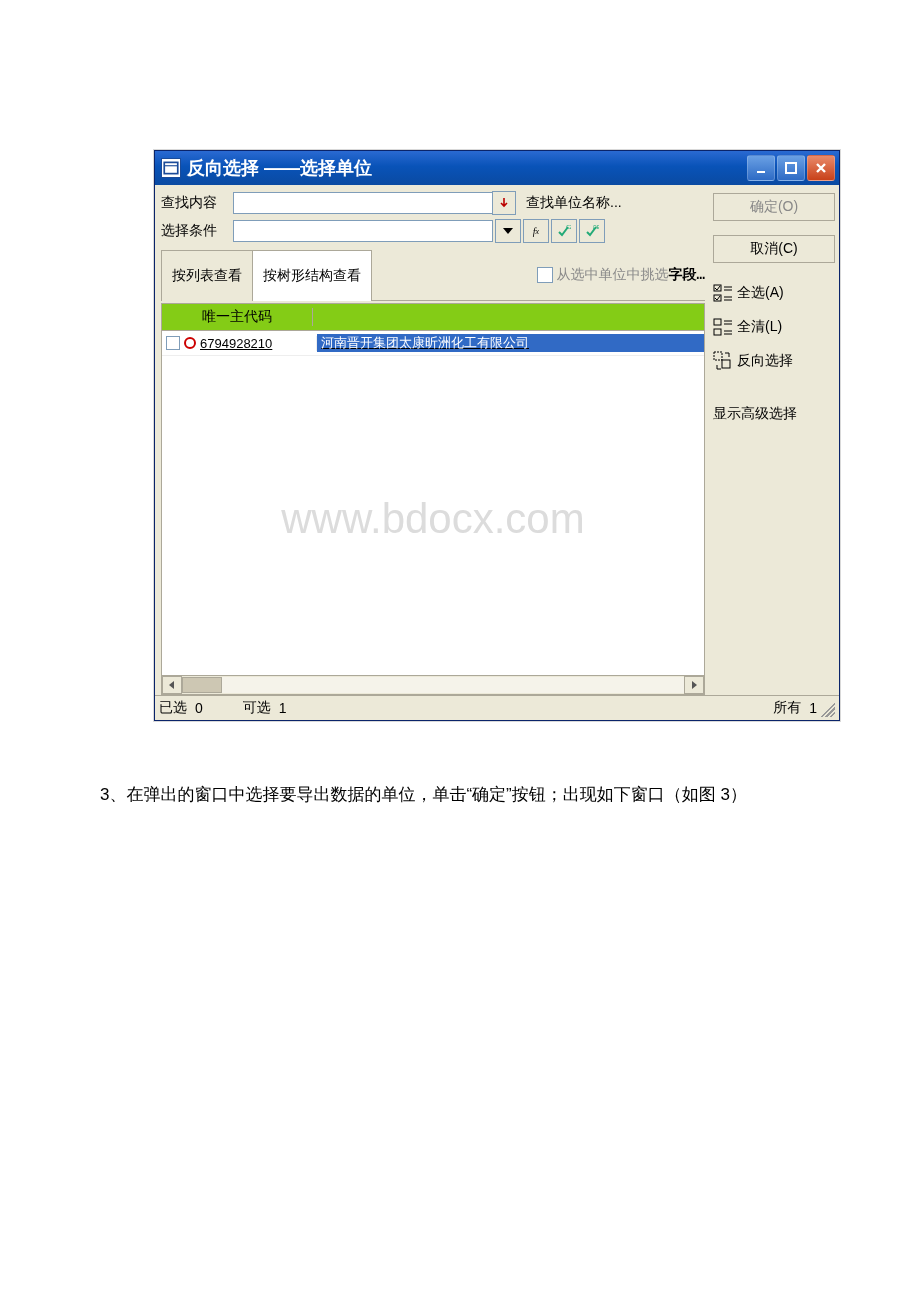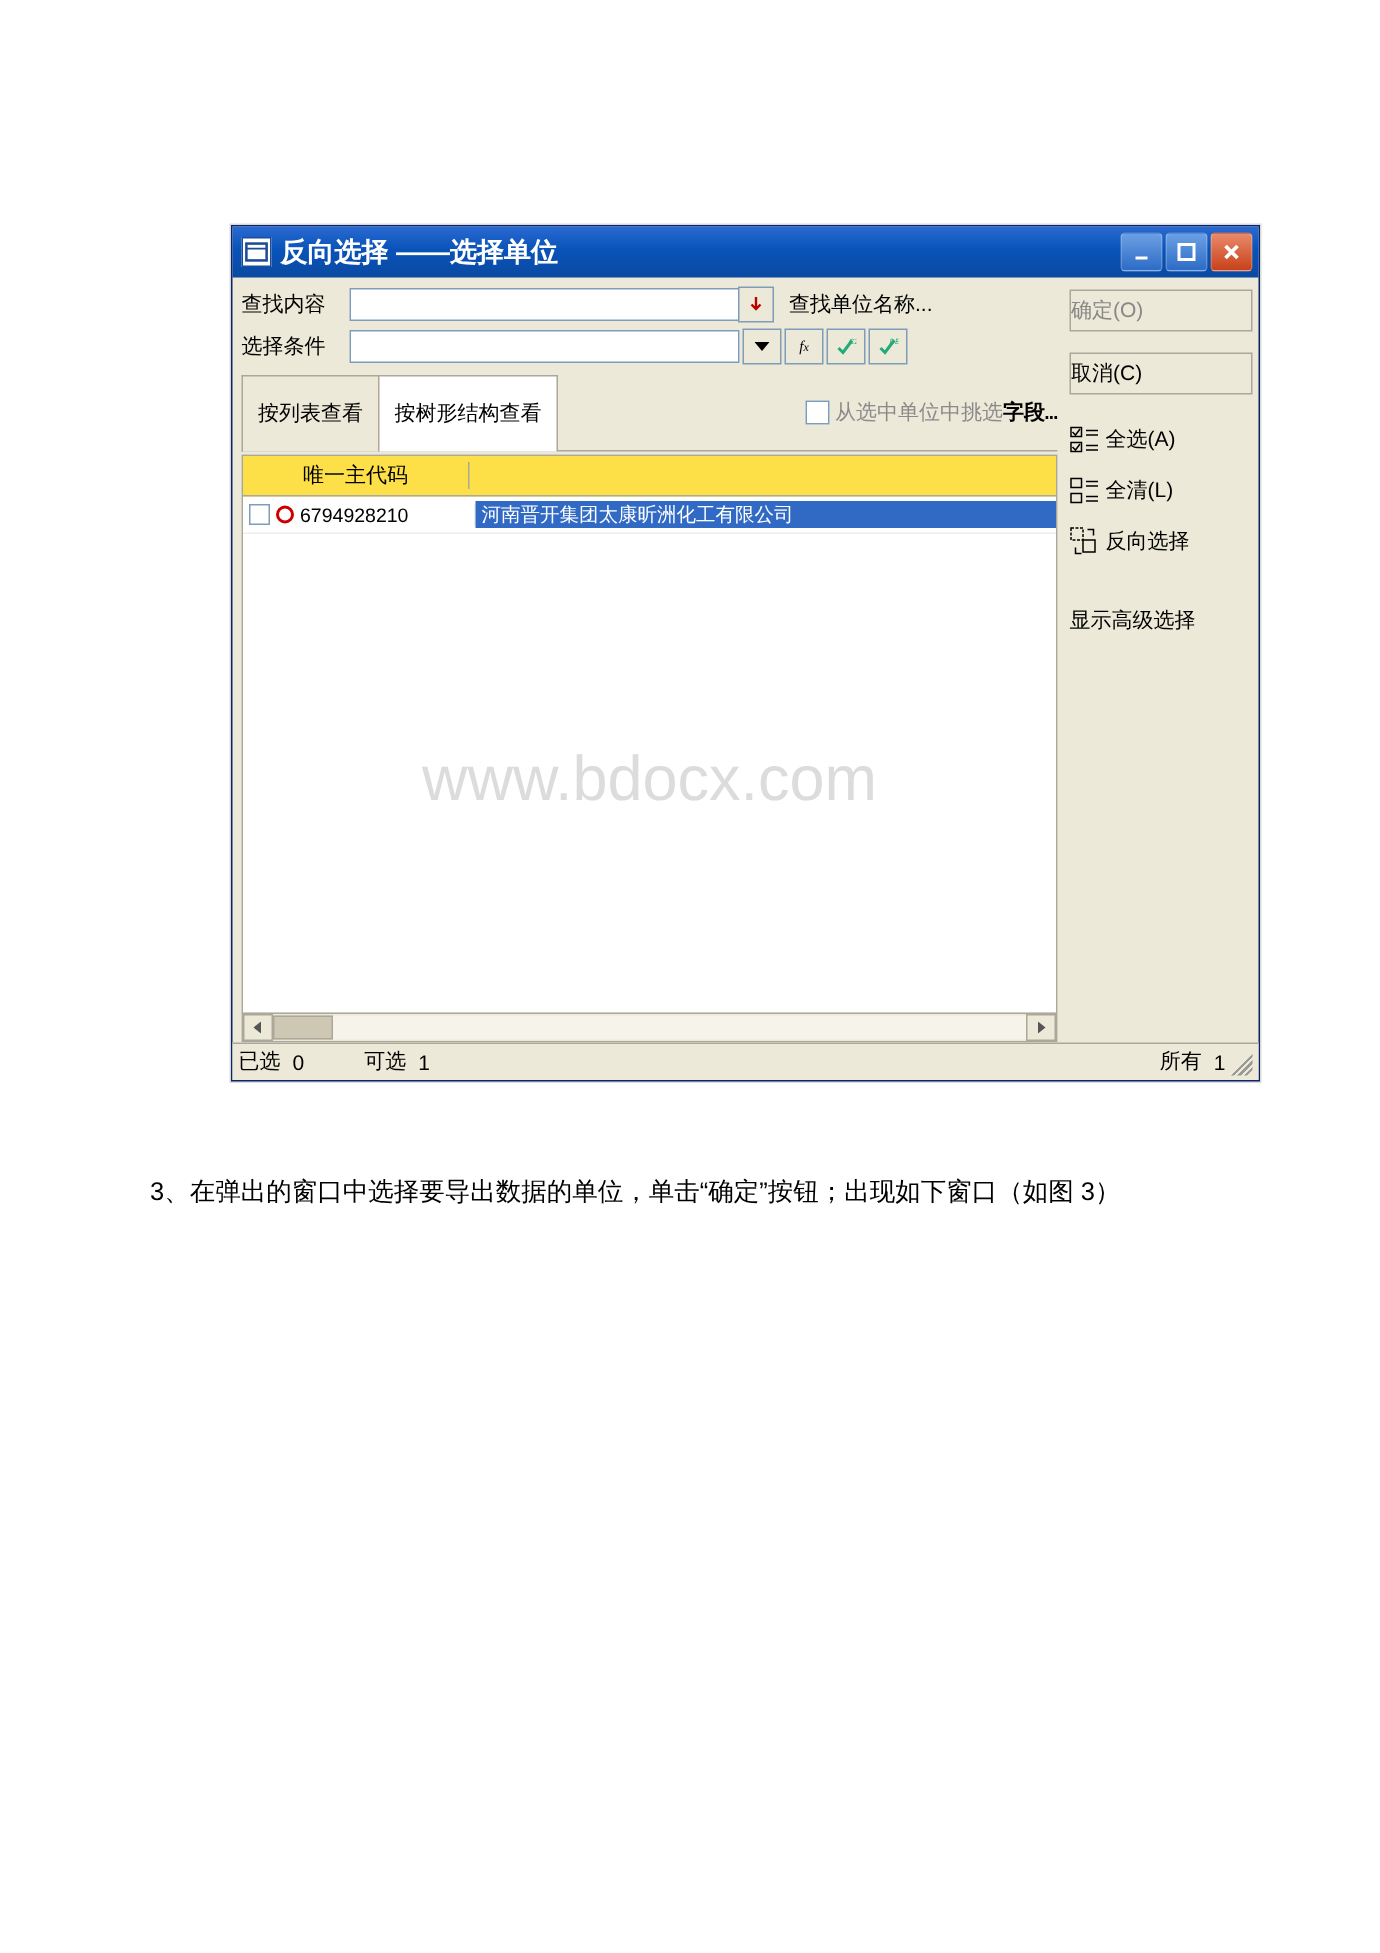--- a/index.html
+++ b/index.html
@@ -76,43 +76,43 @@
   .tab{
     padding:16px 10px; font-size:14px; border:1px solid #aca899; border-bottom:none; background:#ece9d8;
     margin-right:-1px; position:relative; top:1px;
   }
   .tab.active{ background:#fff; font-weight:normal; z-index:2; }
   .tabs-right{ margin-left:auto; display:flex; align-items:center; font-size:14px; }
   .chk{ width:14px; height:14px; border:1px solid #7f9db9; background:#fff; margin-right:4px; display:inline-block; vertical-align:middle; }
   .fieldbtn{ margin-left:0; font-weight:bold;font-family:Liberation Mono, monospace; }
   
   .grid-wrap{ border:1px solid #aca899; background:#fff; margin-top:2px; height:390px; position:relative; overflow:hidden; }
-  .ghead{ display:flex; background:#fde047; border-bottom:1px solid #aca899; height:26px; align-items:center; font-size:14px; }
+  .ghead{ display:flex; background:#84cc16; border-bottom:1px solid #aca899; height:26px; align-items:center; font-size:14px; }
   .ghead .c1{ width:150px; border-right:1px solid #aca899; text-align:center; }
   .ghead .c2{ flex:1; padding-left:4px; }
-  .grow{ display:flex; height:24px; align-items:center; border-bottom:1px solid #eee; font-size:13px; }
+  .grow{ display:flex; height:24px; align-items:center; border-bottom:1px solid #eee; font-size:13px;text-decoration:underline; }
   .grow .rc1{ width:150px; display:flex; align-items:center; border-right:1px solid #eee; padding-left:4px;}
   .grow .rc2{ flex:1; padding-left:4px; background:#316ac5; color:#fff; }
   .rowchk{ width:12px; height:12px; border:1px solid #7f9db9; margin-right:4px; }
   .dot-red{ width:12px; height:12px; border-radius:50%; border:2px solid #c00; margin-right:4px; box-sizing:border-box; }
   .watermark{
     position:absolute; left:50%; top:55%; transform:translate(-50%,-50%);
     font-size:42px; color:#dcdcdc; font-family:Arial,sans-serif; pointer-events:none; white-space:nowrap;
   }
   .hscroll{
     position:absolute; left:0; right:0; bottom:0; height:18px; background:#ece9d8; border-top:1px solid #aca899;
     display:flex; align-items:center;
   }
   .sbtn{ width:18px; height:16px; border:1px solid #aca899; background:#ece9d8; display:flex; align-items:center; justify-content:center; }
   .strack{ flex:1; height:16px; background:#f5f3ea; position:relative; }
   .sthumb{ position:absolute; left:0; top:0; height:16px; width:40px; background:#cdc7b3; border:1px solid #aca899; box-sizing:border-box; }
   
   .sbutton{
     border:1px solid #aca899; background:#ece9d8; width:100%; height:26px; margin-bottom:14px;
-    display:flex; align-items:center; justify-content:flex-start; font-size:14px; color:#888;
+    display:flex; align-items:center; justify-content:center; font-size:14px; color:#888;
   }
   .sbutton.enabled{ color:#000; }
   .sideaction{ display:flex; align-items:center; font-size:14px; margin-bottom:14px; }
   .sideaction svg{ width:20px; height:20px; margin-right:4px; flex-shrink:0; }
   .sidelink{ font-size:14px; }
   
   .status{
     height:24px; border-top:1px solid #aca899; background:#ece9d8; display:flex; align-items:center;
     font-size:14px; padding:0 4px;
   }

